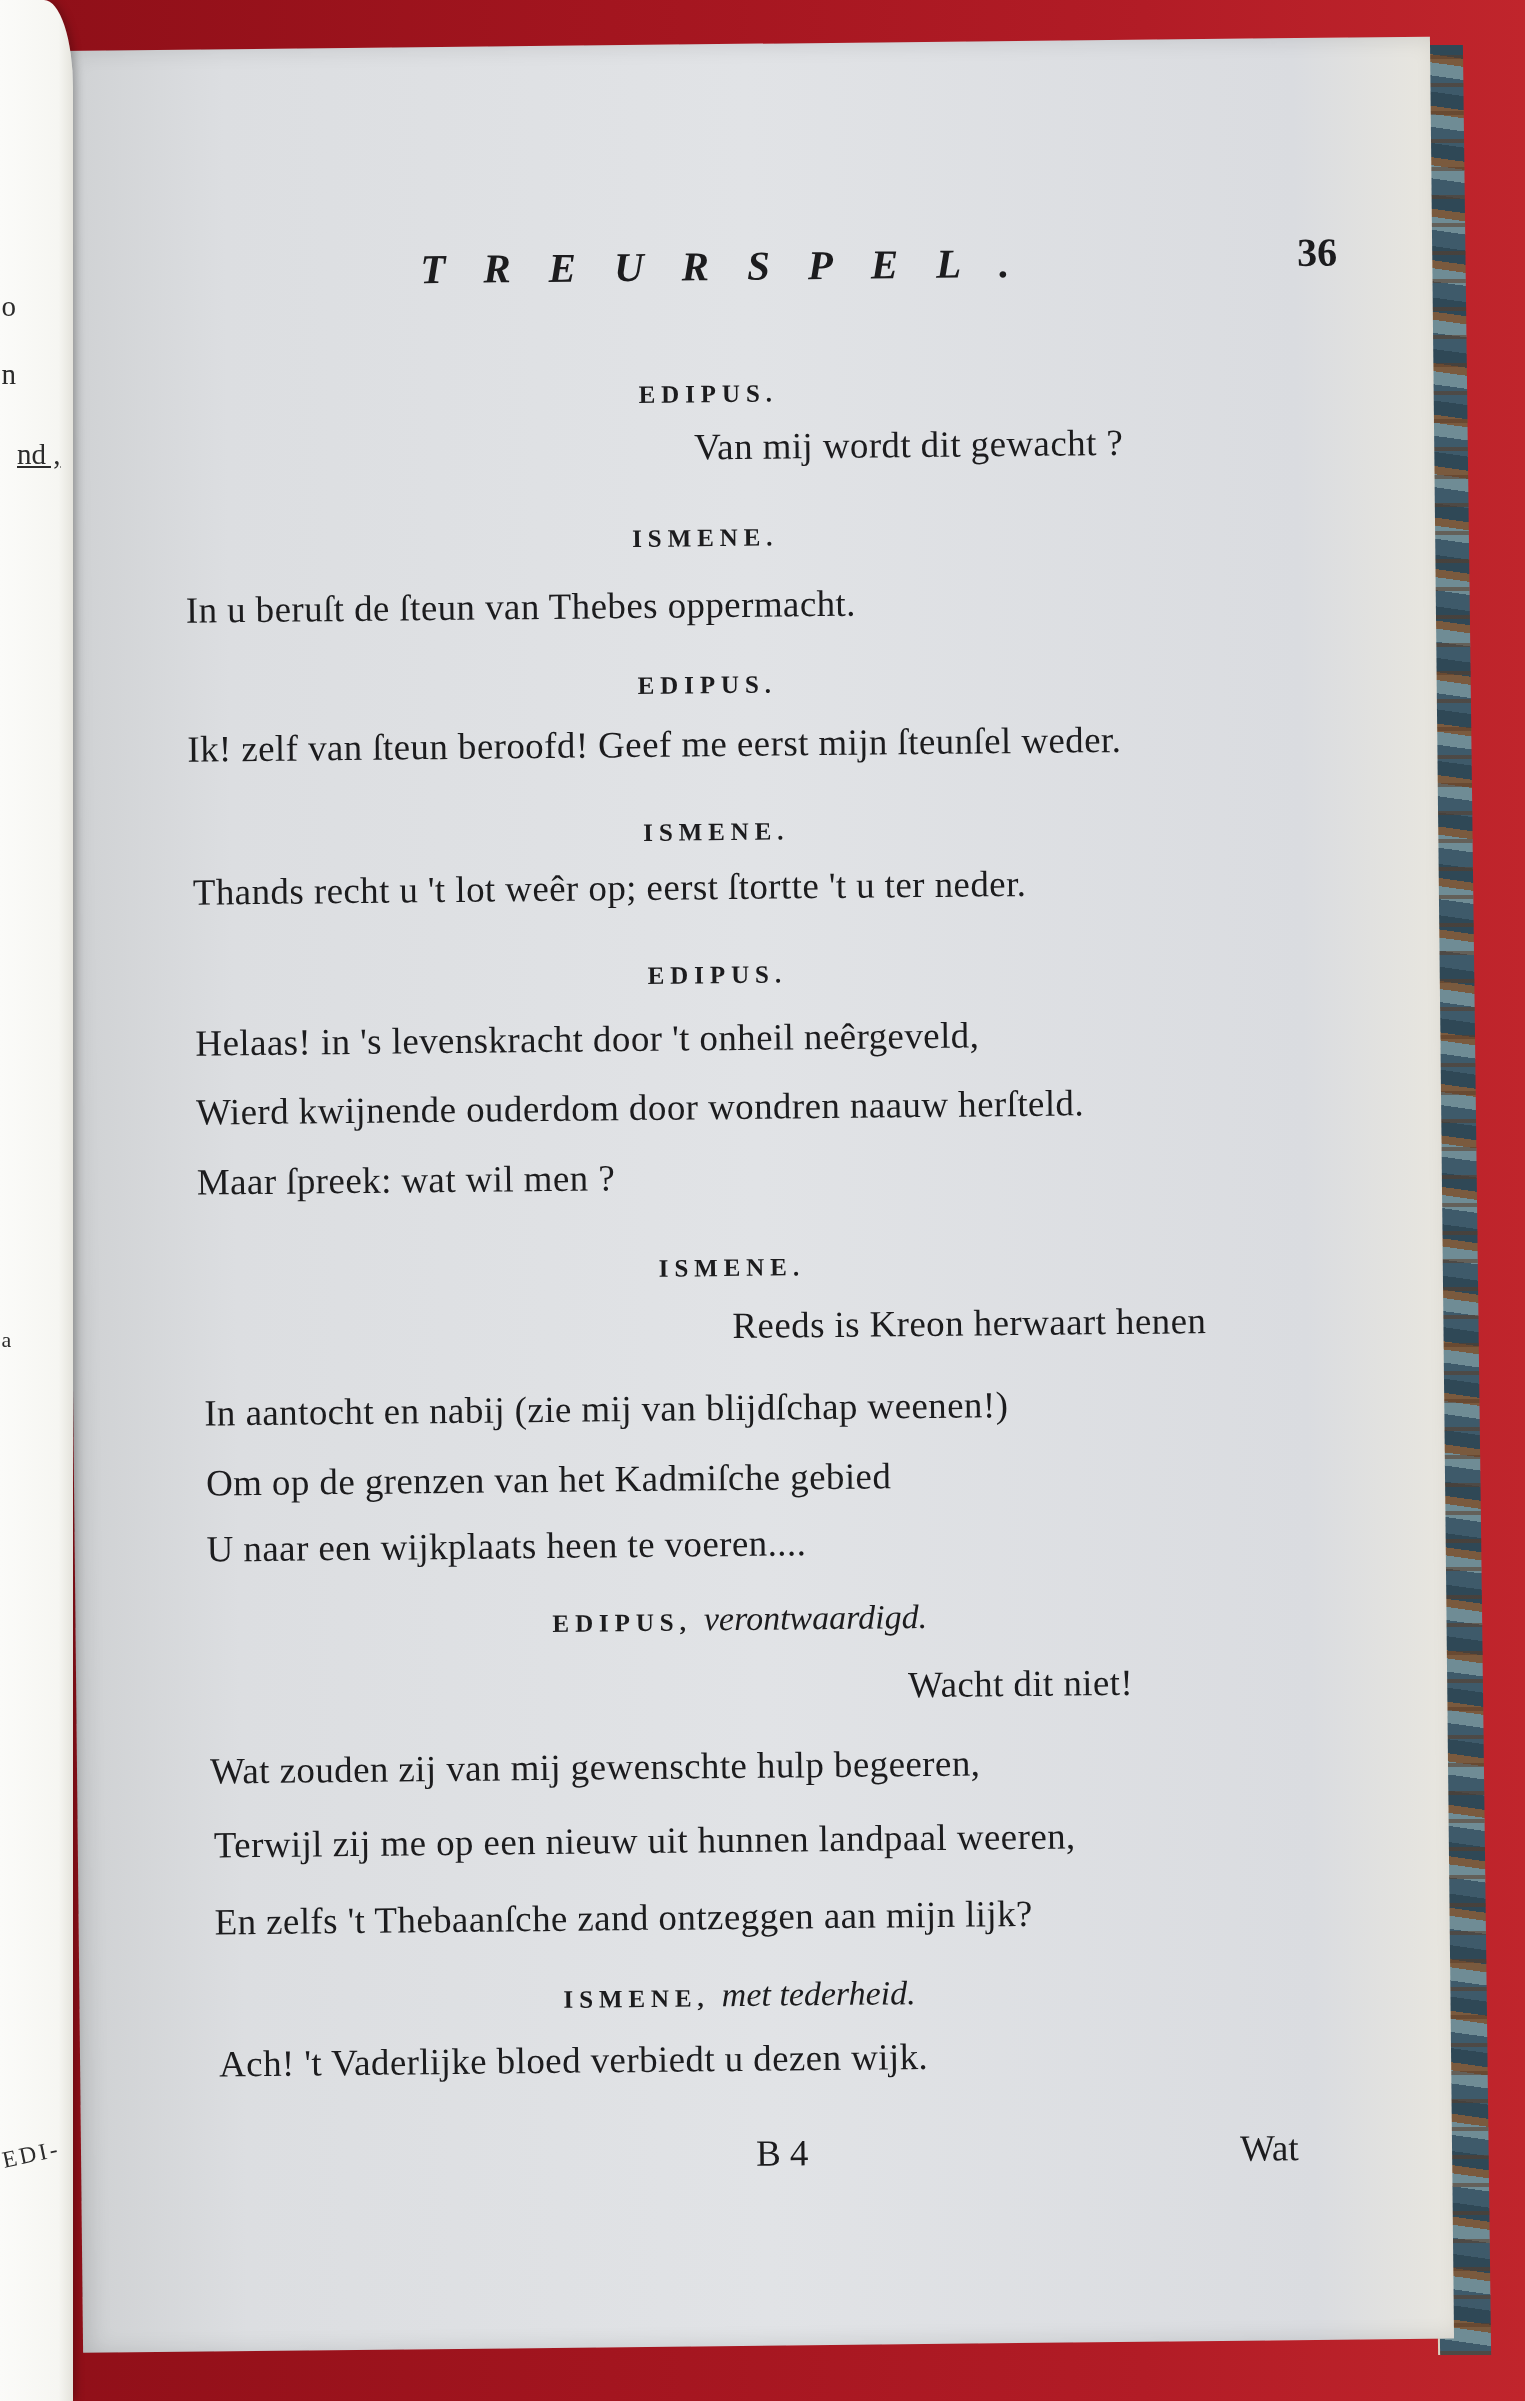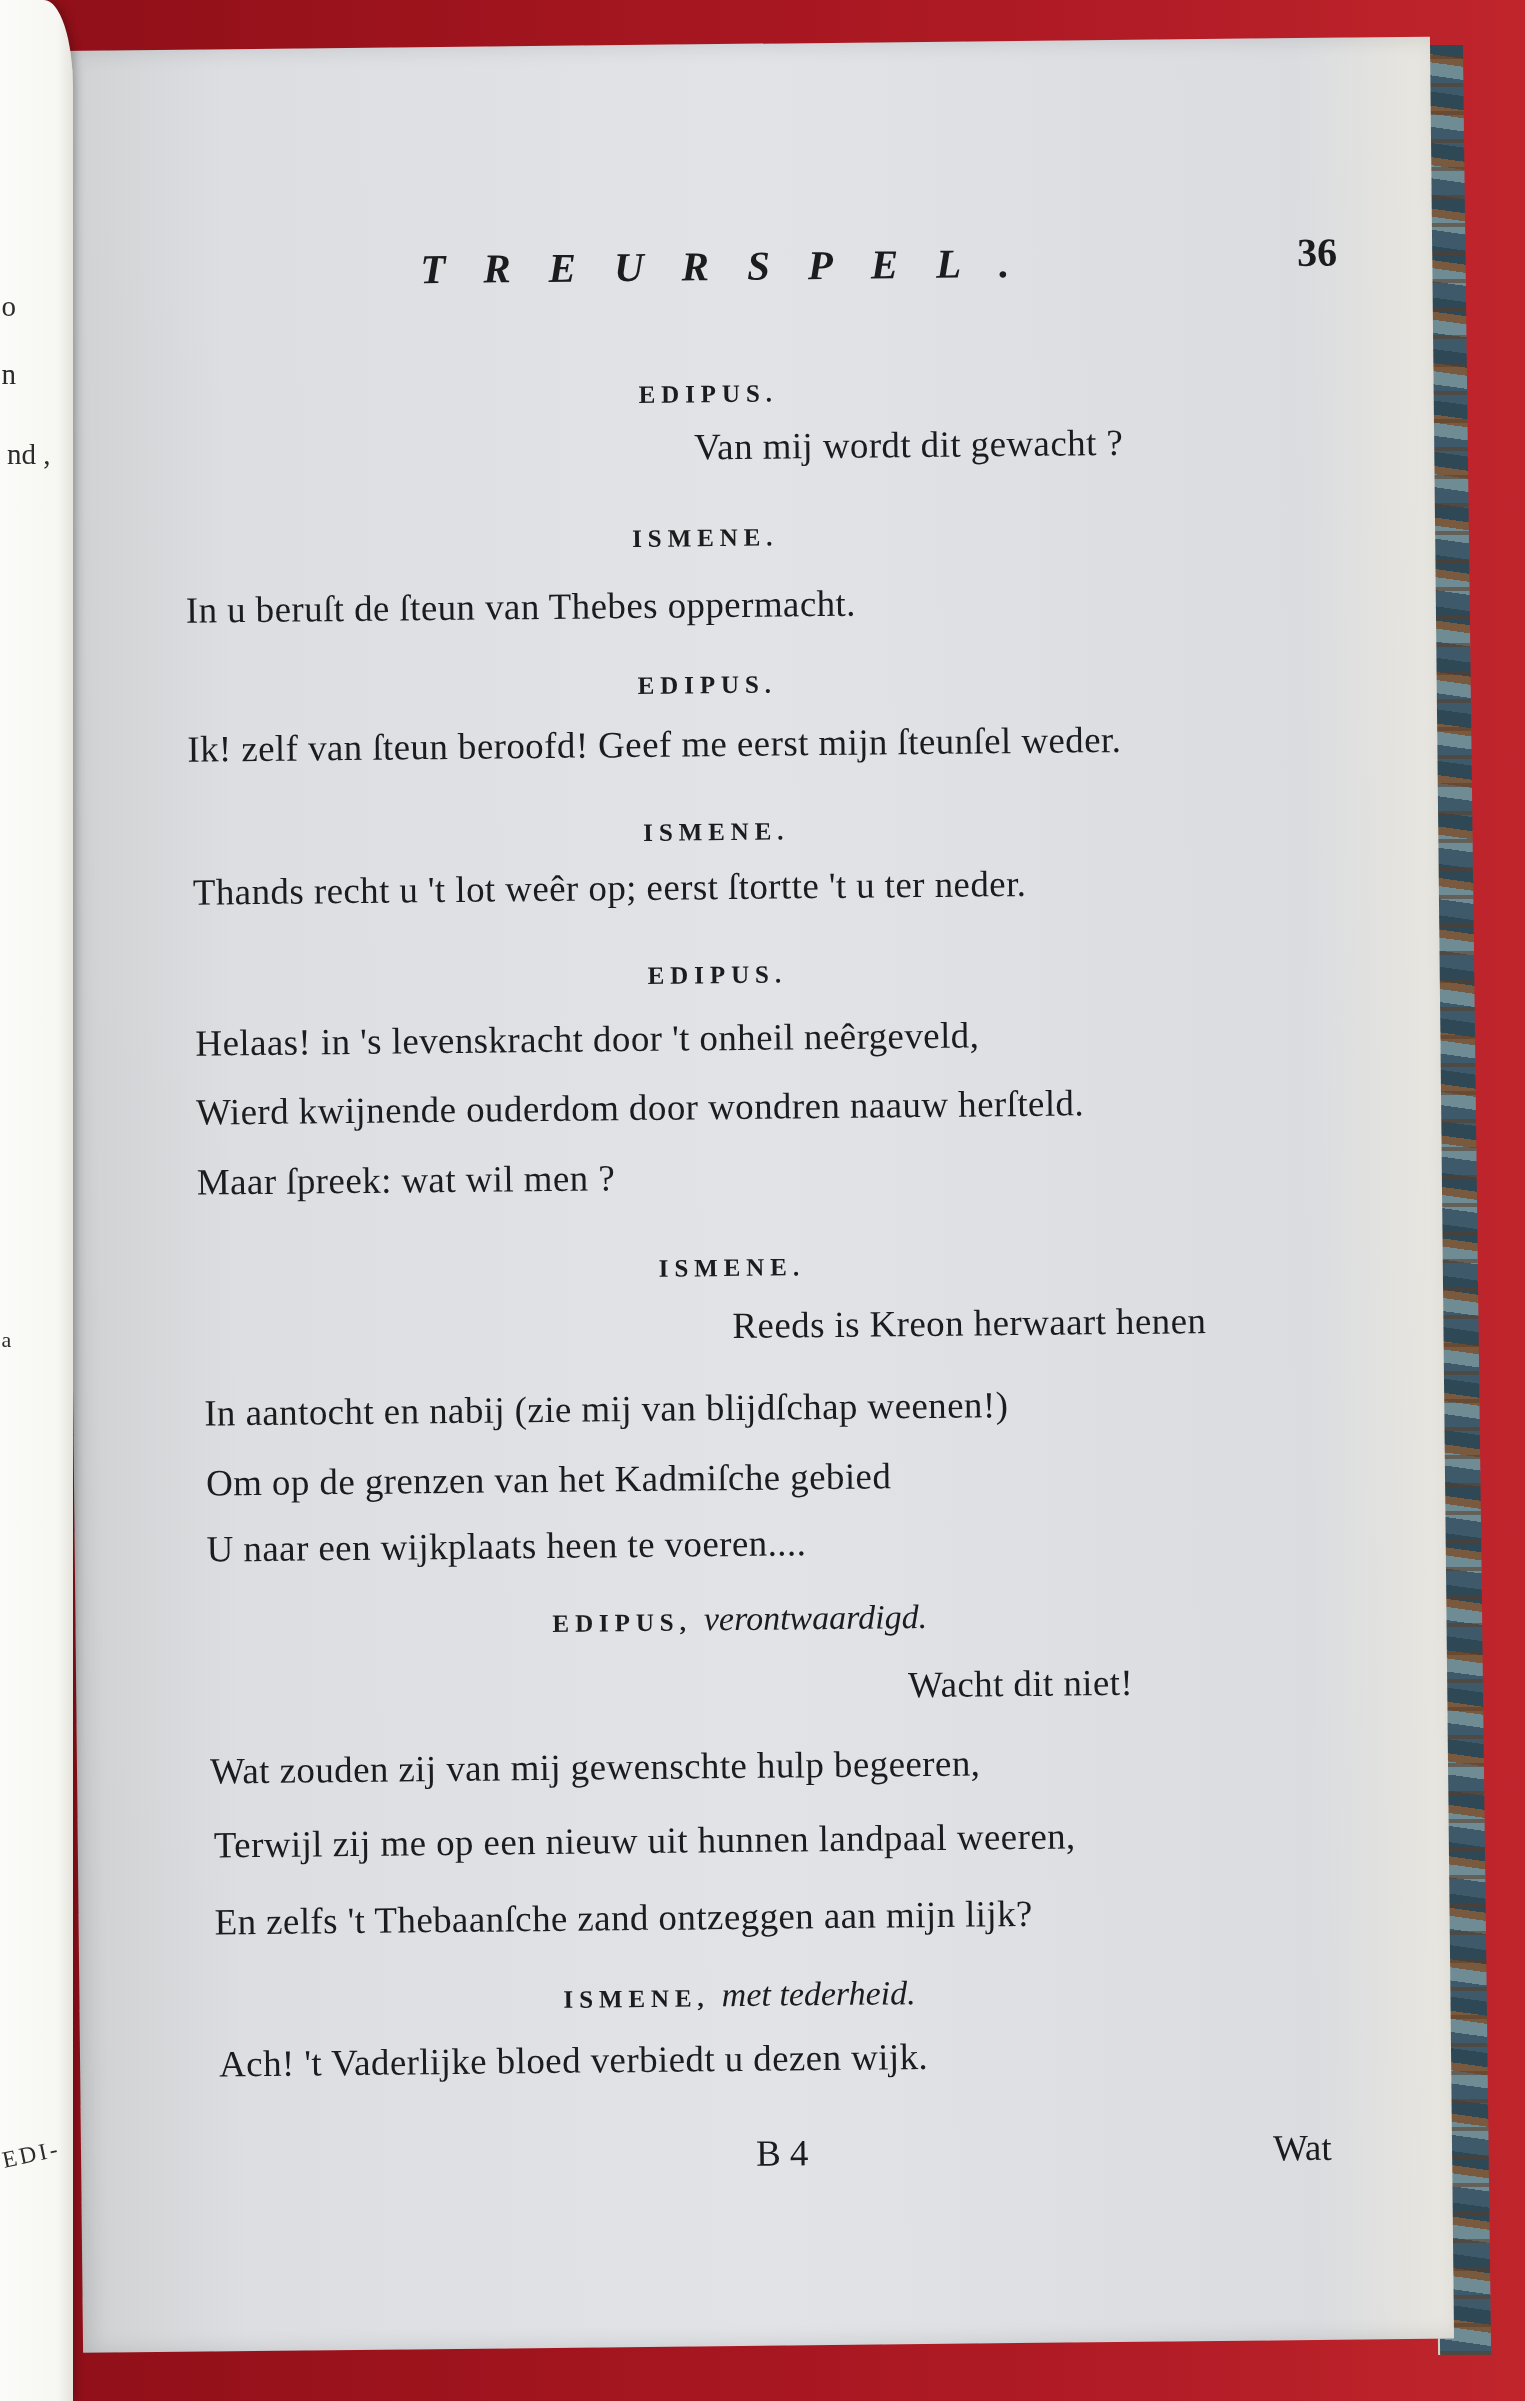--- a/index.html
+++ b/index.html
@@ -56,21 +56,21 @@
     font-style: italic; letter-spacing: 0; font-weight: normal; font-size: 34px;
   }
   .footer { position: absolute; font-size: 37px; white-space: nowrap; margin-top: 13px; }
 </style>
 </head>
 <body>
 
 <div class="facing-page">
   <span class="facing-fragment" style="left:1.5px; top:290px;">o</span>
   <span class="facing-fragment" style="left:1.5px; top:358px;">n</span>
-  <span class="facing-fragment" style="left:7px; top:438px;">nd ,</span>
+  <span class="facing-fragment" style="left:17px; top:438px;text-decoration:underline;">nd ,</span>
   <span class="facing-fragment" style="left:1.5px; top:1327px; font-size:22px;">a</span>
   <span class="facing-fragment" style="left:1.5px; top:2141px; font-size:23.5px; letter-spacing:2.9px; transform:rotate(-12deg);">EDI-</span>
 </div>
 
 <div class="marbled-edge"></div>
 
 <div class="page">
   <div class="text">
 
     <div class="running-head">
@@ -122,16 +122,16 @@
     <div class="line" style="left:136px; top:1774px;">Terwijl zij me op een nieuw uit hunnen landpaal weeren,</div>
     <div class="line" style="left:136px; top:1851px;">En zelfs 't Thebaanſche zand ontzeggen aan mijn lijk?</div>
 
     <div class="speaker" style="left:484px; top:1932px;">
       <span>ISMENE,</span>
       <span class="stage-dir">met tederheid.</span>
     </div>
     <div class="line" style="left:139px; top:1993px;">Ach! 't Vaderlijke bloed verbiedt u dezen wijk.</div>
 
     <div class="footer" style="left:675px; top:2075px;">B 4</div>
-    <div class="footer" style="left:1192px; top:2075px;">Wat</div>
+    <div class="footer" style="left:1159px; top:2075px;">Wat</div>
   </div>
 </div>
 
 
 </body></html>

